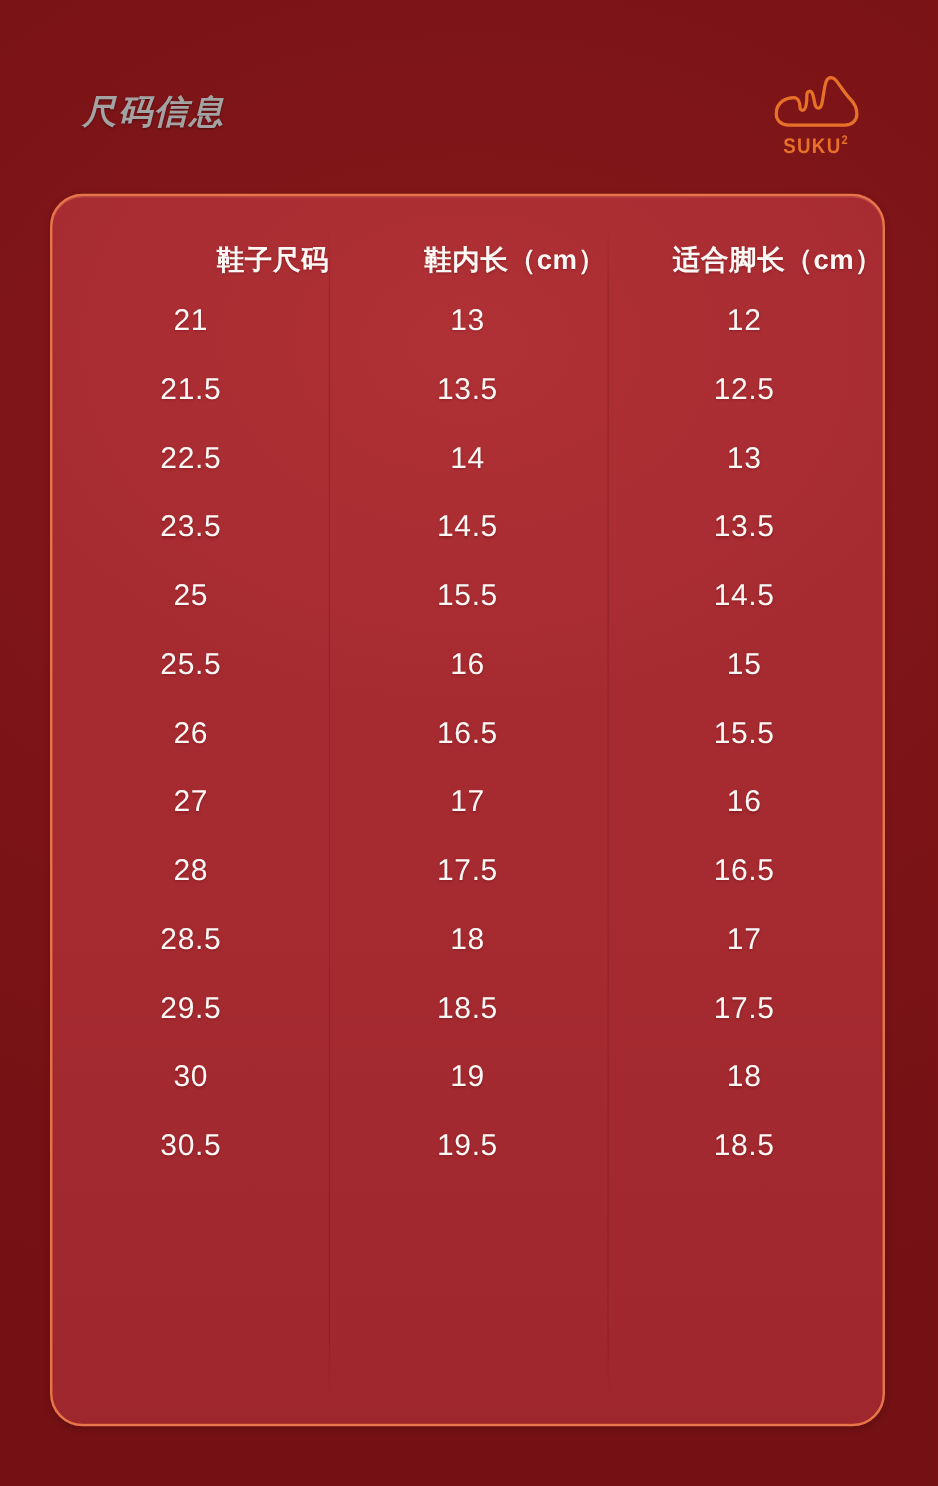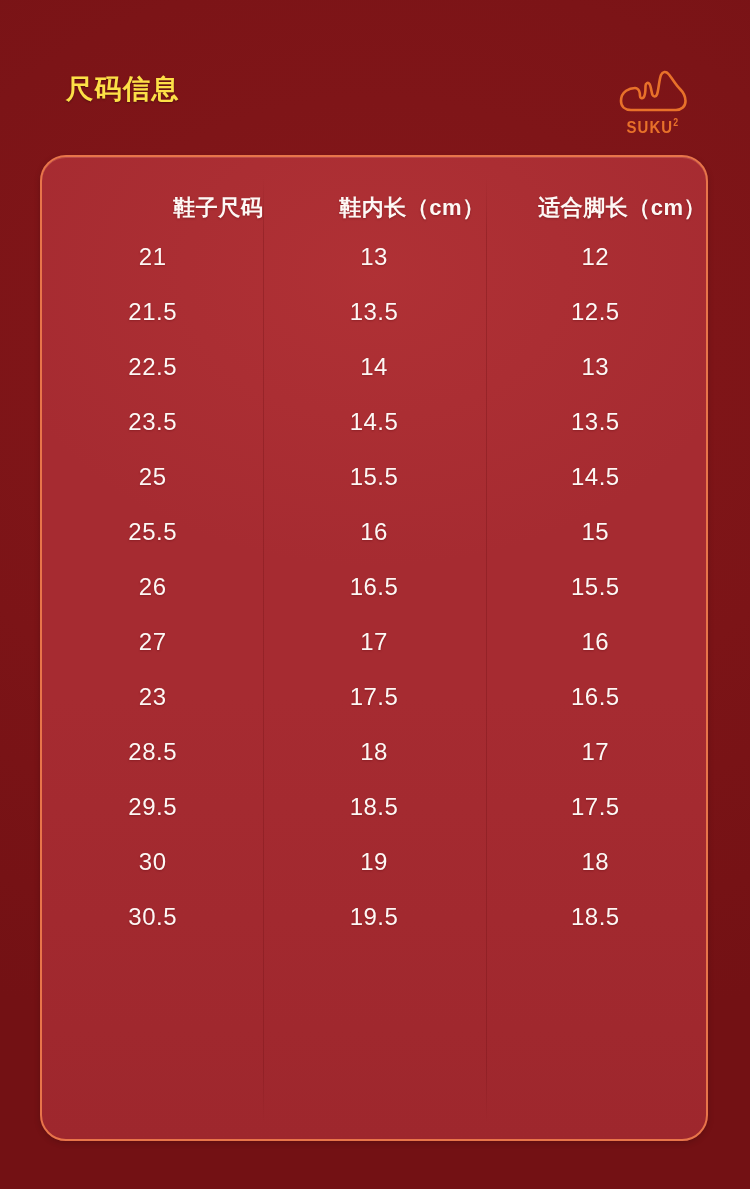--- a/index.html
+++ b/index.html
@@ -31,37 +31,37 @@
     width: 750px;
     height: 155px;
   }
 
   .page-title {
     position: absolute;
     left: 66px;
     top: 76px;
     font-size: 27px;
     font-weight: bold;
-    color: #fde047;
+    color: #a3a3a3;
     letter-spacing: 1.5px;
     line-height: 1;
     text-shadow: 0 1px 2px rgba(0,0,0,0.35);
+    font-style: italic;
   }
 
   
   .brand {
     position: absolute;
     left: 610px;
     top: 58px;
     width: 86px;
     height: 80px;
     display: flex;
     flex-direction: column;
     align-items: center;
-    justify-content: flex-end;
   }
 
   .brand-shoe {
     width: 72px;
     height: 46px;
     display: block;
   }
 
   .brand-name {
     margin-top: 3px;
@@ -237,21 +237,21 @@
           <td>26</td>
           <td>16.5</td>
           <td>15.5</td>
         </tr>
         <tr>
           <td>27</td>
           <td>17</td>
           <td>16</td>
         </tr>
         <tr>
-          <td>23</td>
+          <td>28</td>
           <td>17.5</td>
           <td>16.5</td>
         </tr>
         <tr>
           <td>28.5</td>
           <td>18</td>
           <td>17</td>
         </tr>
         <tr>
           <td>29.5</td>

